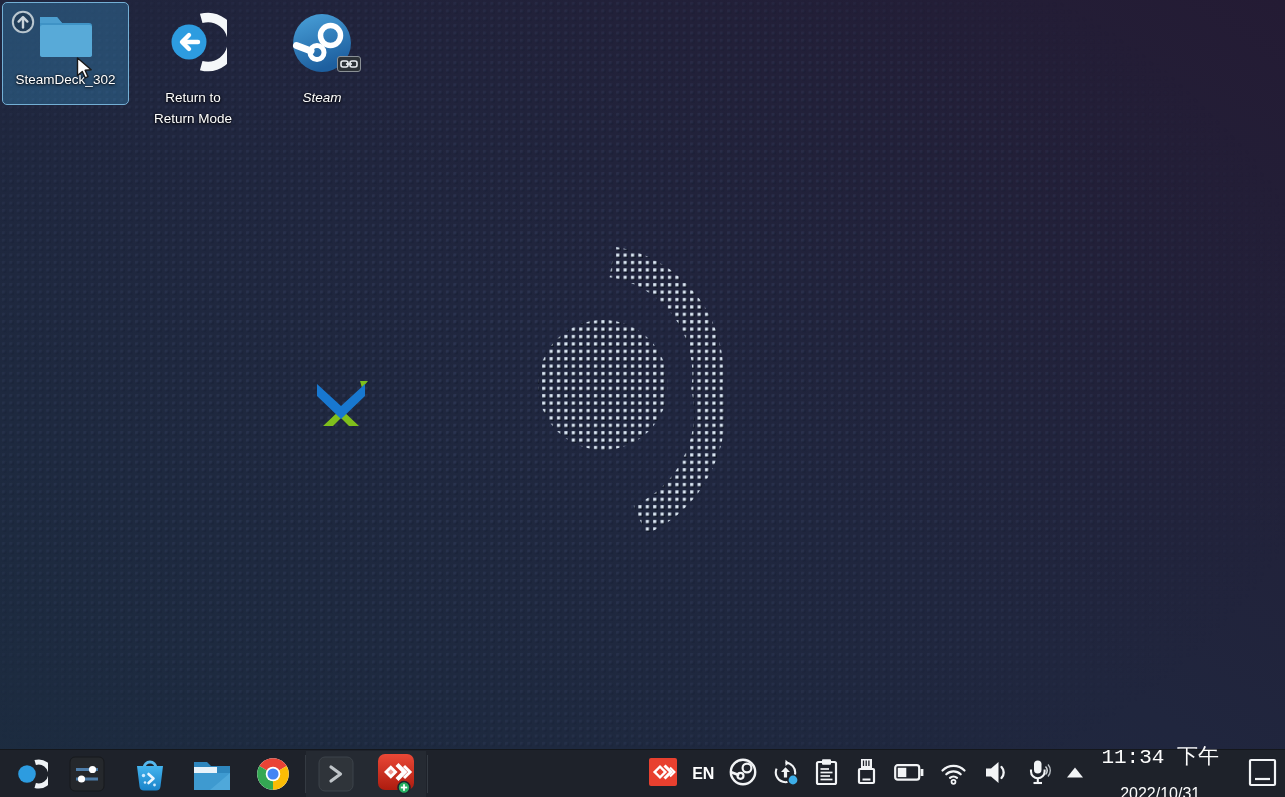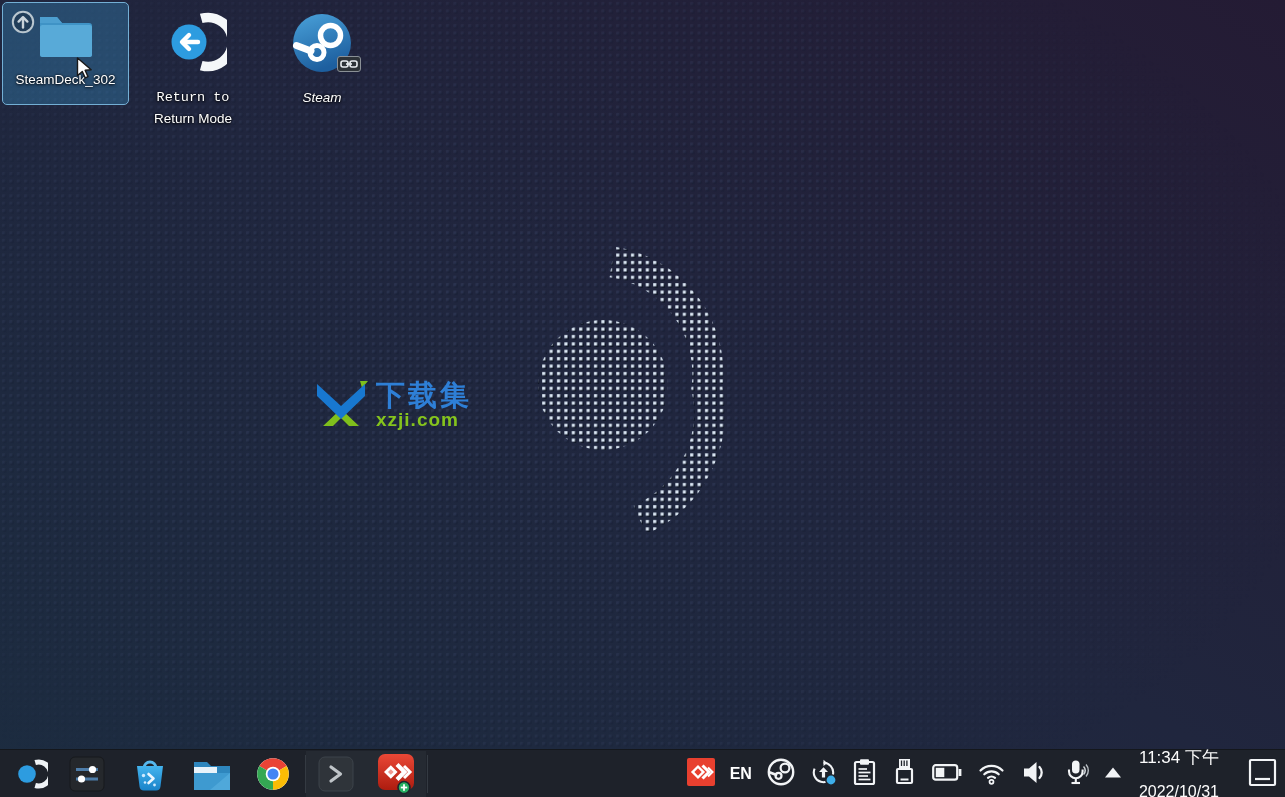--- a/index.html
+++ b/index.html
@@ -42,21 +42,21 @@
     position:absolute;top:1px;height:46px;width:60px;
     display:flex;align-items:center;justify-content:center;
     background:#252a32;
   }
   .tray{
     position:absolute;right:8px;top:0;height:48px;
     display:flex;align-items:center;gap:15px;
   }
   .tray-kb{font-size:16px;font-weight:bold;color:#ffffff;letter-spacing:0px;}
   .clockblk{display:flex;flex-direction:column;align-items:center;color:#fcfcfc;line-height:1;margin:0 2px;}
-  .clock-time{font-size:17px;}
+  .clock-time{font-size:21px;font-family:Liberation Mono, monospace;}
   .clock-date{font-size:16px;margin-top:18px;}
 </style>
 </head>
 <body>
 
 <svg class="wallpaper" width="1285" height="797" viewBox="0 0 1285 797">
   <defs>
     <linearGradient id="bgGrad" x1="0" y1="1" x2="1" y2="0">
       <stop offset="0" stop-color="#1c2c40"></stop>
       <stop offset="0.5" stop-color="#20263e"></stop>
@@ -108,21 +108,21 @@
 
 <div class="desk-cell" style="left:133px;top:3px;width:120px;height:124px;">
   <span class="ic" style="margin-top:5px;">
     <svg width="68" height="68" viewBox="0 0 68 68">
       <path d="M42.2,10.4 A24.5,24.5 0 1 1 42.2,57.6" fill="none" stroke="#f4f7f9" stroke-width="9.5"></path>
       <circle cx="30" cy="34" r="17.5" fill="#2d9ce0"></circle>
       <line x1="39" y1="34" x2="24" y2="34" stroke="#fff" stroke-width="4.4" stroke-linecap="round"></line>
       <polyline points="30,27 23,34 30,41" fill="none" stroke="#fff" stroke-width="4.4" stroke-linecap="round" stroke-linejoin="round"></polyline>
     </svg>
   </span>
-  <span class="desk-label" style="margin-top:7px;font-family:Liberation Mono, monospace;">Return to</span>
+  <span class="desk-label" style="margin-top:7px;">Return to</span>
   <span class="desk-label">Return Mode</span>
 </div>
 
 <div class="desk-cell" style="left:262px;top:3px;width:120px;height:101px;align-items:center;">
   <span class="ic" style="margin-top:9px;">
     <svg width="62" height="62" viewBox="0 0 62 62">
       <defs>
         <linearGradient id="stG" x1="0" y1="0" x2="0.35" y2="1">
           <stop offset="0" stop-color="#4aa2da"></stop>
             <stop offset="1" stop-color="#1d5f9f"></stop>
@@ -151,24 +151,20 @@
   </svg>
 </span>
 
 <div class="watermark">
   <span>
     <svg width="52" height="46" viewBox="0 0 52 46">
       <polygon points="44,0 52,0 46,7" fill="#7fbf1c"></polygon>
       <polygon points="25,28 7,45 17,45 25,37 33,45 43,45" fill="#7fbf1c"></polygon>
       <polygon points="1,3 25,25 49,3 49,15 25,38 1,15" fill="#1878d0"></polygon>
     </svg>
-  </span>
-  <span class="wm-text">
-    <span class="wm-title" style="color:#2e7fd6;">下载集</span>
-    <span class="wm-sub" style="color:#85c41d;">xzji.com</span>
   </span>
 </div>
 
 <div class="panel">
 
   <span class="pbtn" style="left:14px;">
     <svg width="34" height="34" viewBox="0 0 34 34">
       <path d="M21.2,5.5 A12,12 0 1 1 21.2,28.5" fill="none" stroke="#eef2f5" stroke-width="5"></path>
       <circle cx="13" cy="17" r="8.8" fill="#2d9ce0"></circle>
     </svg>

